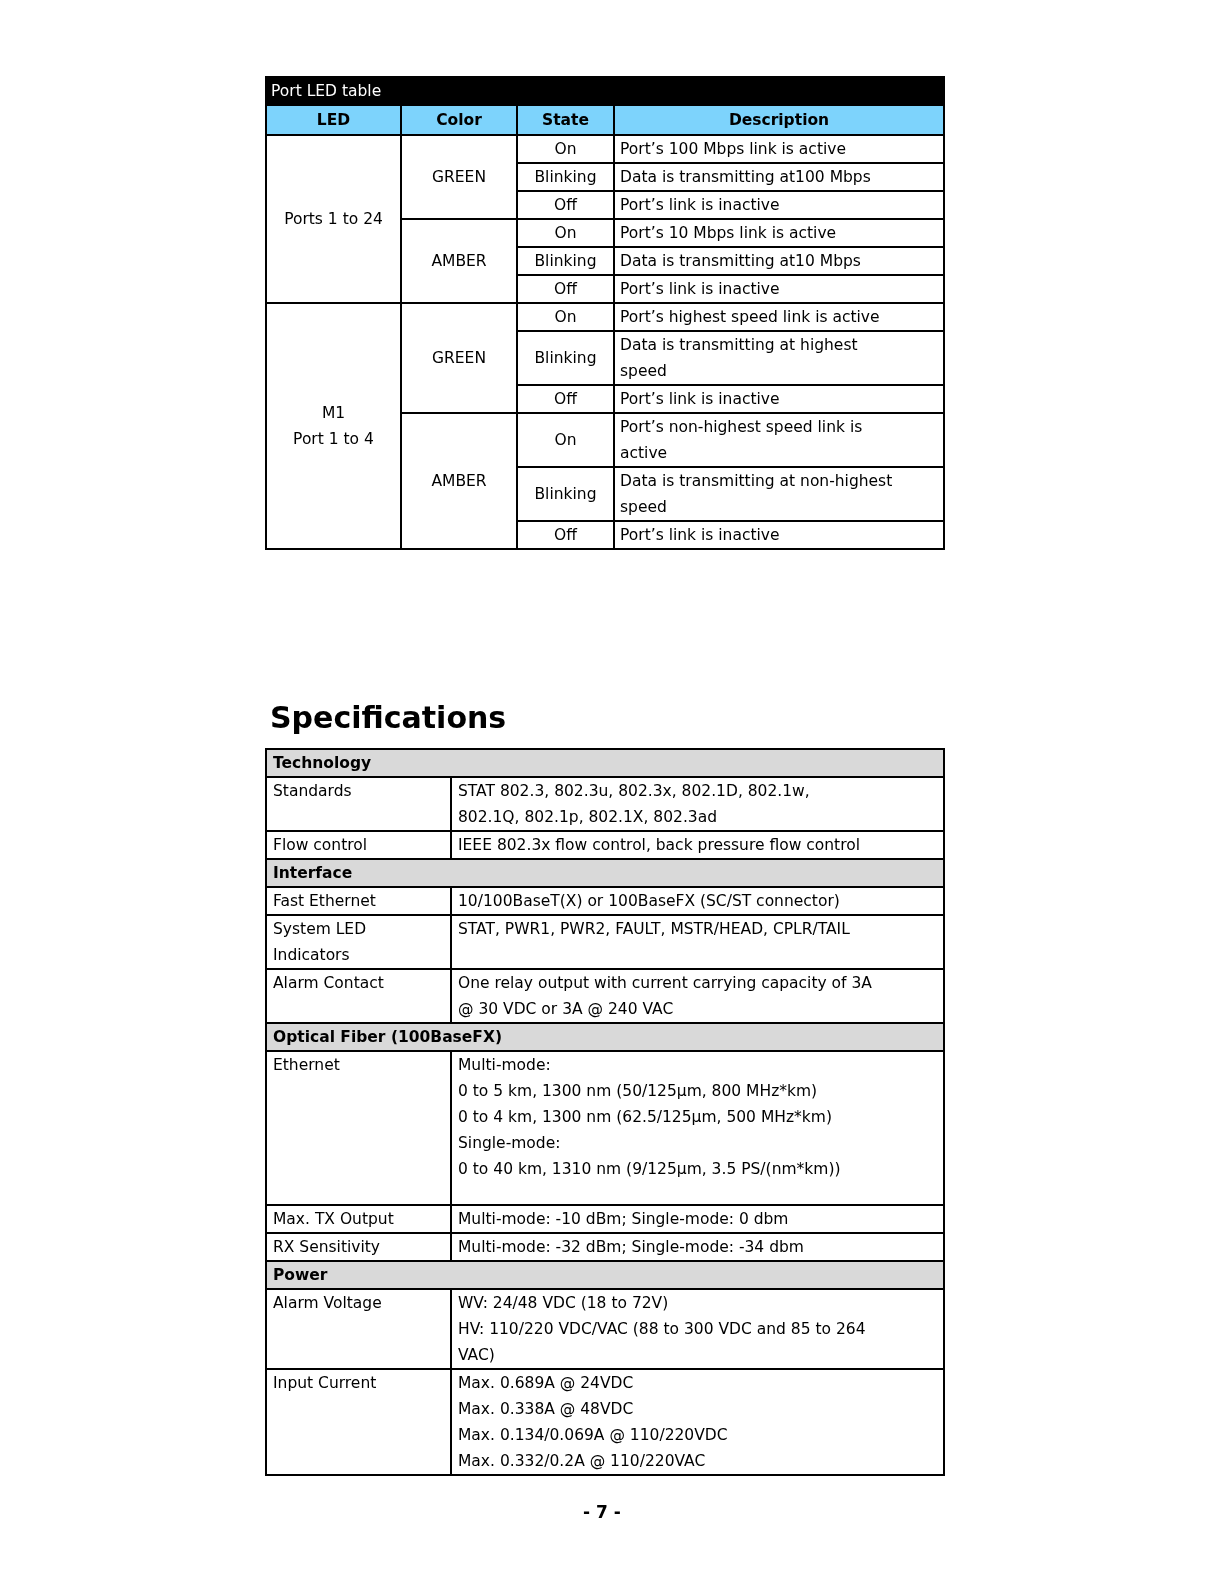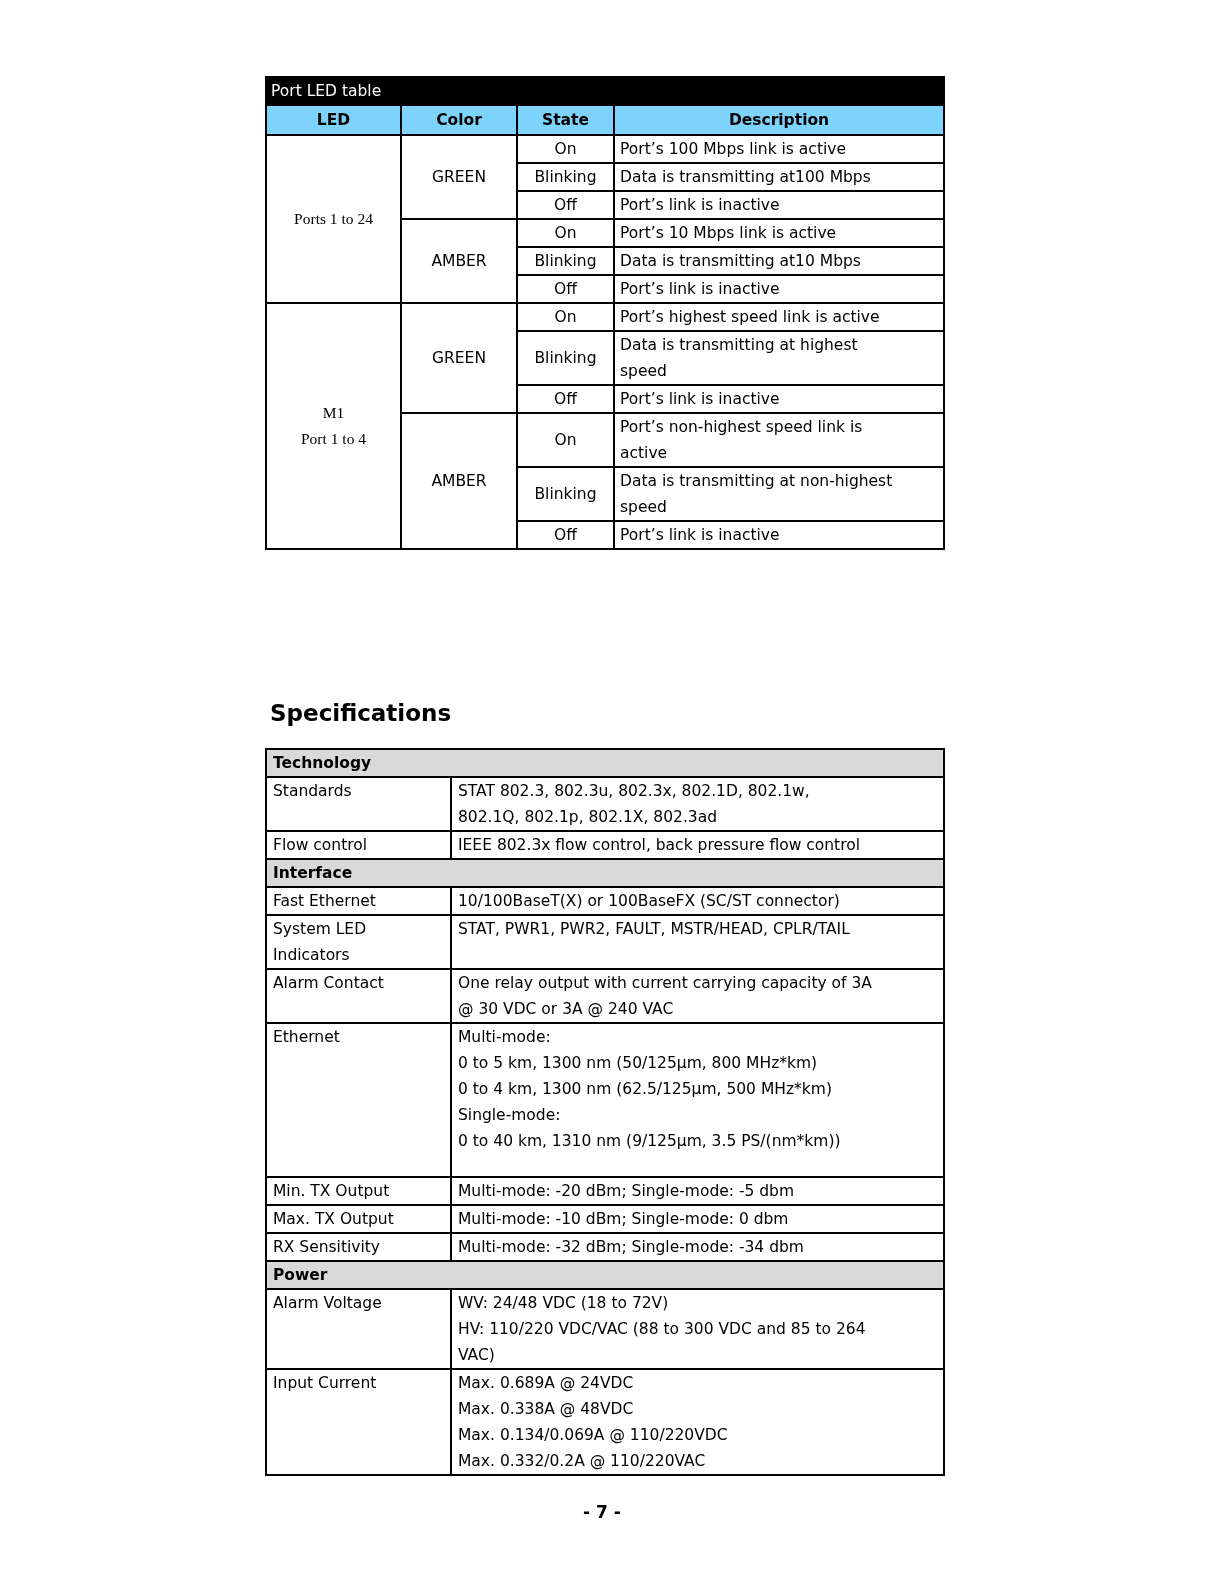--- a/index.html
+++ b/index.html
@@ -23,27 +23,27 @@
     height: 28px; line-height: 24px;
   }
   .led-table .head-cell {
     background: #7dd3fc; font-weight: bold; height: 30px;
   }
   .col-led { width: 135px; }
   .col-color { width: 116px; }
   .col-state { width: 97px; }
   .col-desc { width: 330px; }
   .led-table td.desc { text-align: left; padding: 0 5px; white-space: pre-line; }
-  .led-table td.multiline { white-space: pre-line; font-family: Liberation Serif, serif; }
+  .led-table td.multiline { white-space: pre-line; }
   .led-table tr.r1 td { height: 27px; }
 
   
   .spec-heading {
     position: absolute; left: 270px; top: 700px;
-    font-size: 23px; font-weight: bold;
+    font-size: 30px; font-weight: bold;
   }
   .spec-table { position: absolute; left: 265px; top: 748px; width: 678px; }
   .spec-table td { vertical-align: top; text-align: left; padding: 0 6px; white-space: pre-line; }
   .spec-table .section-cell { background: #d9d9d9; font-weight: bold; height: 27px; }
   .spec-col-label { width: 185px; }
   .spec-col-value { width: 493px; }
   .spec-table tr.tall-distance td { height: 154px; }
 
   
   .page-footer {
@@ -164,33 +164,32 @@
   <tr>
     <td>System LED
 Indicators</td>
     <td>STAT, PWR1, PWR2, FAULT, MSTR/HEAD, CPLR/TAIL</td>
   </tr>
   <tr>
     <td>Alarm Contact</td>
     <td>One relay output with current carrying capacity of 3A
 @ 30 VDC or 3A @ 240 VAC</td>
   </tr>
+  <tr>
+    <td colspan="2" class="section-cell">Optical Fiber (100BaseFX)</td>
+  </tr>
   <tr class="tall-distance">
     <td>Ethernet</td>
     <td>Multi-mode:
 0 to 5 km, 1300 nm (50/125µm, 800 MHz*km)
 0 to 4 km, 1300 nm (62.5/125µm, 500 MHz*km)
 Single-mode:
 0 to 40 km, 1310 nm (9/125µm, 3.5 PS/(nm*km))</td>
   </tr>
   <tr>
-    <td>Min. TX Output</td>
-    <td>Multi-mode: -20 dBm; Single-mode: -5 dbm</td>
-  </tr>
-  <tr>
     <td>Max. TX Output</td>
     <td>Multi-mode: -10 dBm; Single-mode: 0 dbm</td>
   </tr>
   <tr>
     <td>RX Sensitivity</td>
     <td>Multi-mode: -32 dBm; Single-mode: -34 dbm</td>
   </tr>
   <tr>
     <td colspan="2" class="section-cell">Power</td>
   </tr>

